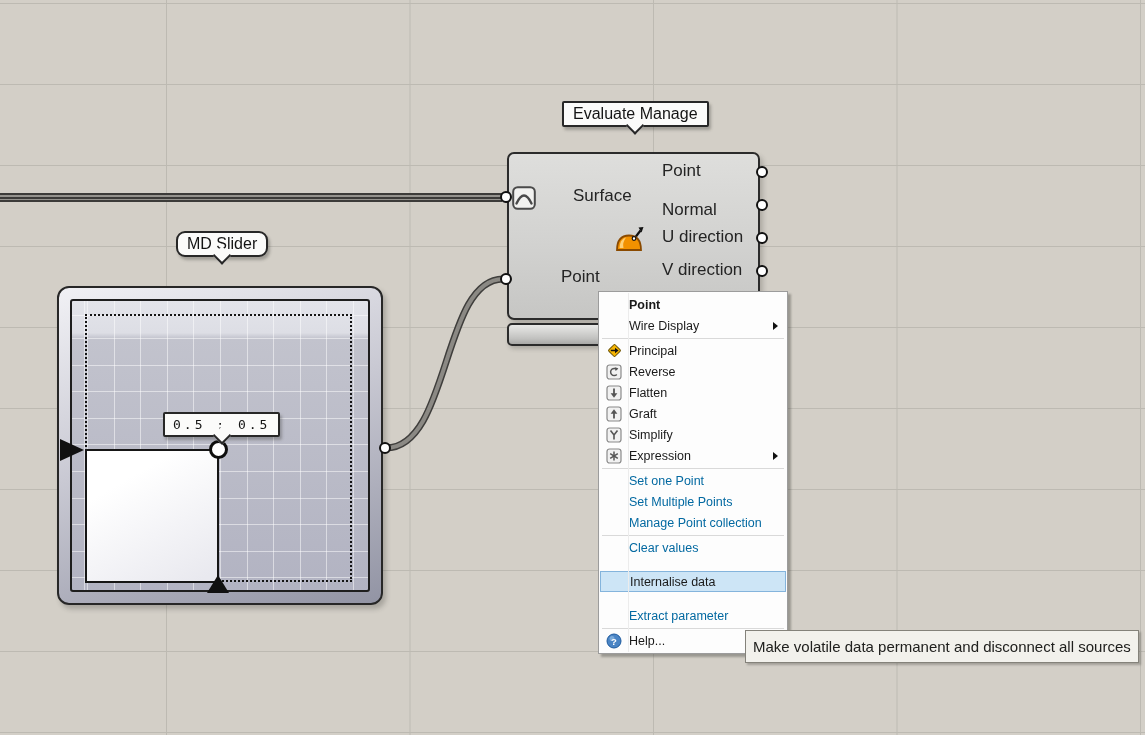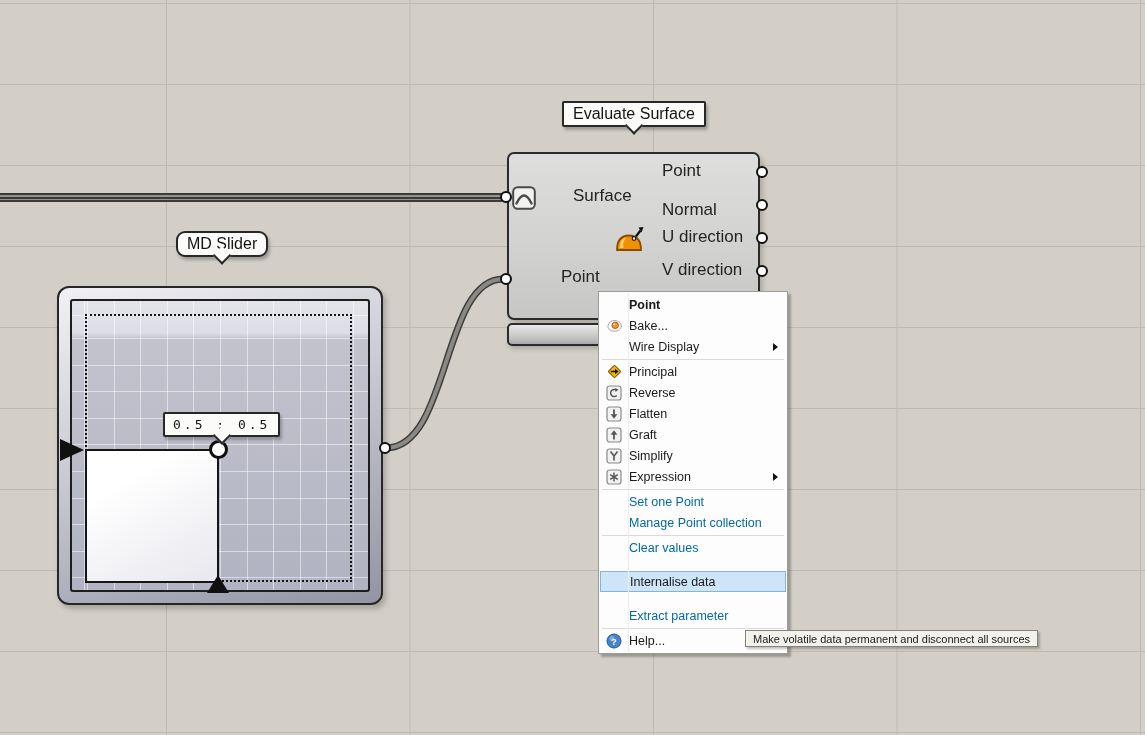--- a/index.html
+++ b/index.html
@@ -86,24 +86,24 @@
   .mrow .mlabel{flex:1;}
   .mrow .marrow{flex:0 0 14px;display:flex;align-items:center;}
   .mrow .marrow .tri{width:0;height:0;border-top:4px solid transparent;border-bottom:4px solid transparent;border-left:5px solid #111;}
   .mrow.header .mlabel{font-weight:bold;}
   .mrow.disabled{color:#0369a1;}
   .mrow.highlighted{background:#cde5f6;box-shadow:inset 0 0 0 1px #84b4dc;margin:13px 1px;}
   .msep{height:4px;display:flex;align-items:center;}
   .msep div{height:1px;background:#d9d9d9;width:100%;margin:0 3px;}
   
   #tooltip{
-    left:745px;top:630px;height:17px;box-sizing:border-box;
+    left:745px;top:630px;height:33px;box-sizing:border-box;
     background:#f2f1ec;border:1px solid #84827a;
     box-shadow:2px 2px 2px rgba(50,50,45,.3);
-    font-size:11px;color:#20201e;display:flex;align-items:center;
+    font-size:15px;color:#20201e;display:flex;align-items:center;
     padding:0 7px;white-space:nowrap;z-index:30;
   }
   #menu{z-index:20;}
   .callout{z-index:15;}
 </style>
 </head>
 <body>
 
 <div id="stage">
 
@@ -128,21 +128,21 @@
   </div>
   <div class="callout" style="left:176px;top:231px;border-radius:9px;">
     <span>MD Slider</span>
     <div class="ptr"></div>
   </div>
 
   <div id="es-body" class="abs"></div>
   <div id="es-bar" class="abs"></div>
 
   <div class="callout" style="left:562px;top:101px;">
-    <span>Evaluate Surface</span>
+    <span>Evaluate Manage</span>
     <div class="ptr"></div>
   </div>
 
   <svg class="abs" style="left:512px;top:186px;width:24px;height:24px;" viewBox="0 0 24 24">
     <rect x="1.2" y="1.2" width="21.6" height="21.6" rx="4.5" fill="#f2f2f0" stroke="#4a4a4a" stroke-width="2"></rect>
     <path d="M4.5 17.5 Q12 1.5 19.5 17.5" fill="none" stroke="#4a4a4a" stroke-width="2.4" stroke-linecap="round"></path>
   </svg>
 
   <svg class="abs" style="left:614px;top:225px;width:32px;height:30px;" viewBox="0 0 32 30">
     <line x1="20" y1="14" x2="26.5" y2="5.5" stroke="#111" stroke-width="2.2"></line>
@@ -167,31 +167,20 @@
   <div class="jack" style="left:762px;top:271px;"></div>
 
   <div id="menu" class="abs">
     <div class="gutter-line"></div>
   <div class="mrow header">
         <span class="micon"></span>
         <span class="mlabel">Point</span>
         <span class="marrow"></span>
       </div>
       <div class="mrow">
-        <span class="micon">
-          <svg width="17" height="15" viewBox="0 0 17 15">
-            <path d="M2 8.5c0-3.5 3.5-6.5 7-6C12.7 3 15.4 5 15.4 8c0 3.4-3 5.2-6.8 5.2S2 11.6 2 8.5z" fill="#fdfdfd" stroke="#9a9a9a" stroke-width="0.9"></path>
-            <circle cx="9.2" cy="7.3" r="3.2" fill="#f39c12" stroke="#c0392b" stroke-width="0.9"></circle>
-            <ellipse cx="8.1" cy="6.2" rx="1.1" ry="0.8" fill="#fff" opacity="0.85"></ellipse>
-          </svg>
-        </span>
-        <span class="mlabel">Bake...</span>
-        <span class="marrow"></span>
-      </div>
-      <div class="mrow">
         <span class="micon"></span>
         <span class="mlabel">Wire Display</span>
         <span class="marrow">
           <span class="tri"></span>
         </span>
       </div>
       <div class="msep">
         <div></div>
       </div>
       <div class="mrow">
@@ -267,20 +256,25 @@
       <div class="msep">
         <div></div>
       </div>
       <div class="mrow disabled">
         <span class="micon"></span>
         <span class="mlabel">Set one Point</span>
         <span class="marrow"></span>
       </div>
       <div class="mrow disabled">
         <span class="micon"></span>
+        <span class="mlabel">Set Multiple Points</span>
+        <span class="marrow"></span>
+      </div>
+      <div class="mrow disabled">
+        <span class="micon"></span>
         <span class="mlabel">Manage Point collection</span>
         <span class="marrow"></span>
       </div>
       <div class="msep">
         <div></div>
       </div>
       <div class="mrow disabled">
         <span class="micon"></span>
         <span class="mlabel">Clear values</span>
         <span class="marrow"></span>

